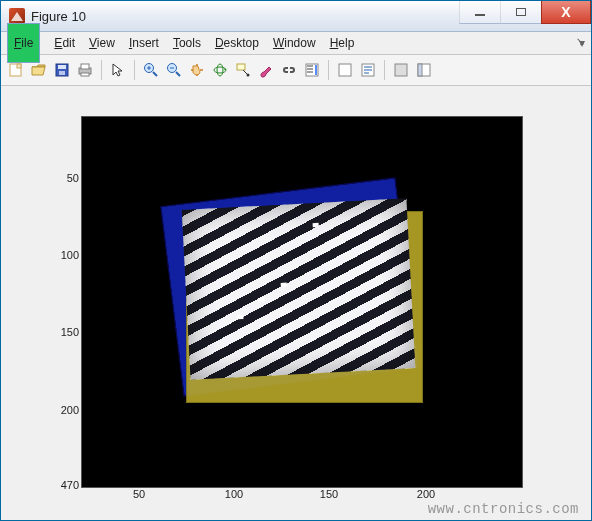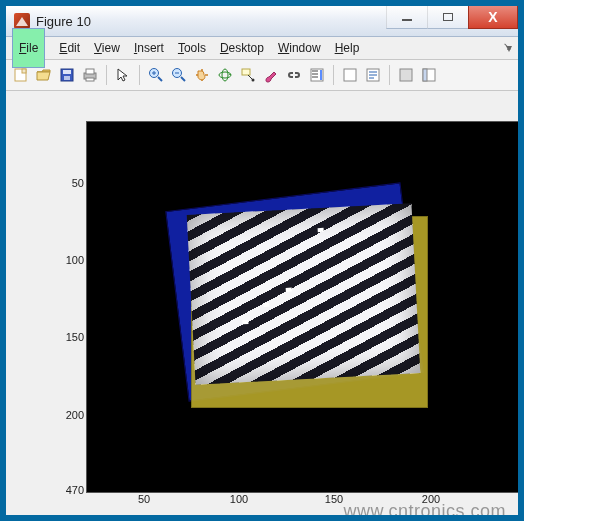--- a/index.html
+++ b/index.html
@@ -3,24 +3,24 @@
 <meta charset="utf-8">
 <style>
   html, body {
     margin: 0;
     padding: 0;
     font-family: "Segoe UI", Tahoma, sans-serif;
     font-size: 12px;
     background: #fff;
   }
   .window {
-    width: 524px;
+    width: 592px;
     height: 521px;
     background: #f0f0f0;
-    border: 6px solid #0369a1;
+    border: 1px solid #0369a1;
     box-sizing: border-box;
     position: relative;
     overflow: hidden;
   }
   .titlebar {
     height: 30px;
     background: linear-gradient(to bottom, #ffffff 0%, #e9eef6 45%, #d7e1ee 100%);
     display: flex;
     align-items: center;
     padding-left: 8px;
@@ -101,21 +101,21 @@
     border-bottom: 1px solid #c7c7c7;
     background: #f0f0f0;
   }
   .menubar .menuitem {
     color: #222;
     position: relative;
   }
   .menubar .menuitem.first {
     border: 1px solid #7da2ce;
     padding: 12px 6px;
-    background: #86efac;
+    background: #22c55e;
     text-align: center;
   }
   .menubar .menuitem .ul {
     text-decoration: underline;
   }
   .menubar .tail {
     margin-left: auto;
     margin-right: 6px;
     color: #666;
     font-size: 12px;
@@ -222,24 +222,24 @@
   .speck {
     position: absolute;
     width: 6px;
     height: 4px;
     background: #fff;
   }
   .watermark {
     position: absolute;
     right: 12px;
     bottom: 6px;
-    font-size: 18px;
+    font-size: 14px;
     color: #7a7a7a;
     letter-spacing: 0.5px;
-    font-family: Liberation Sans, sans-serif;
+    font-family: Liberation Mono, monospace;
     opacity: 0.75;
   }
   .dock-arrow {
     position: absolute;
     right: 6px;
     top: 34px;
     font-size: 11px;
     color: #666;
   }
 </style>

